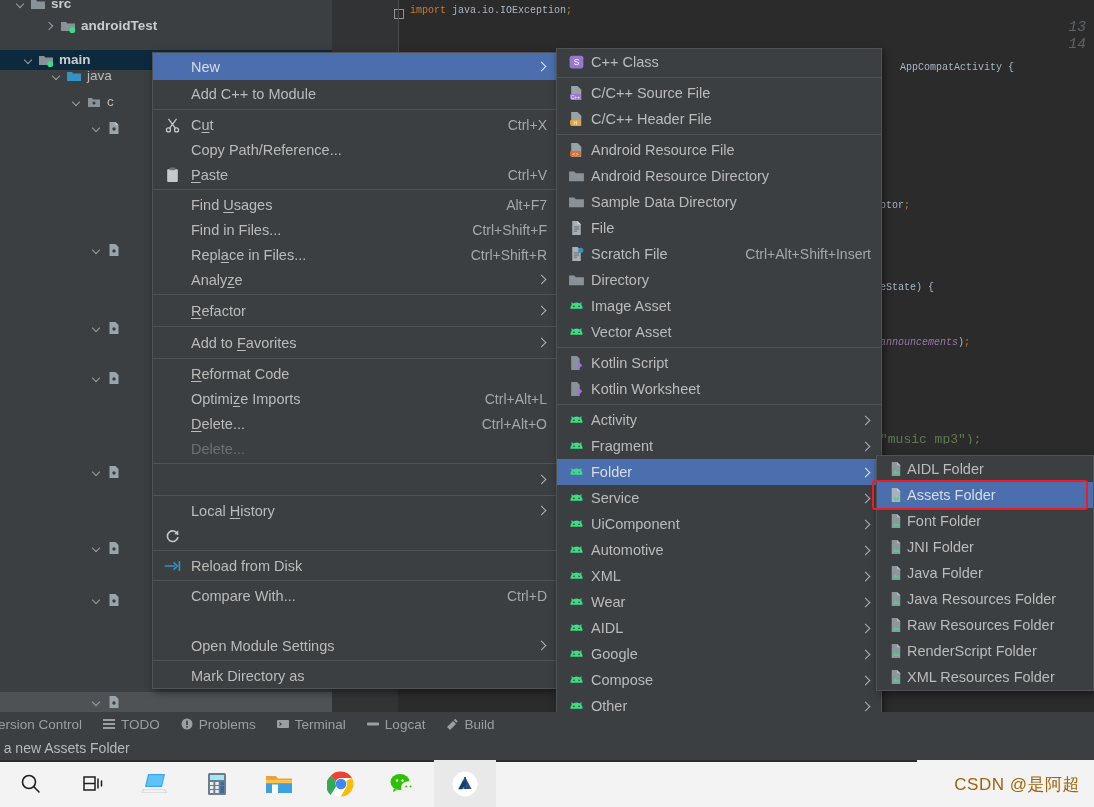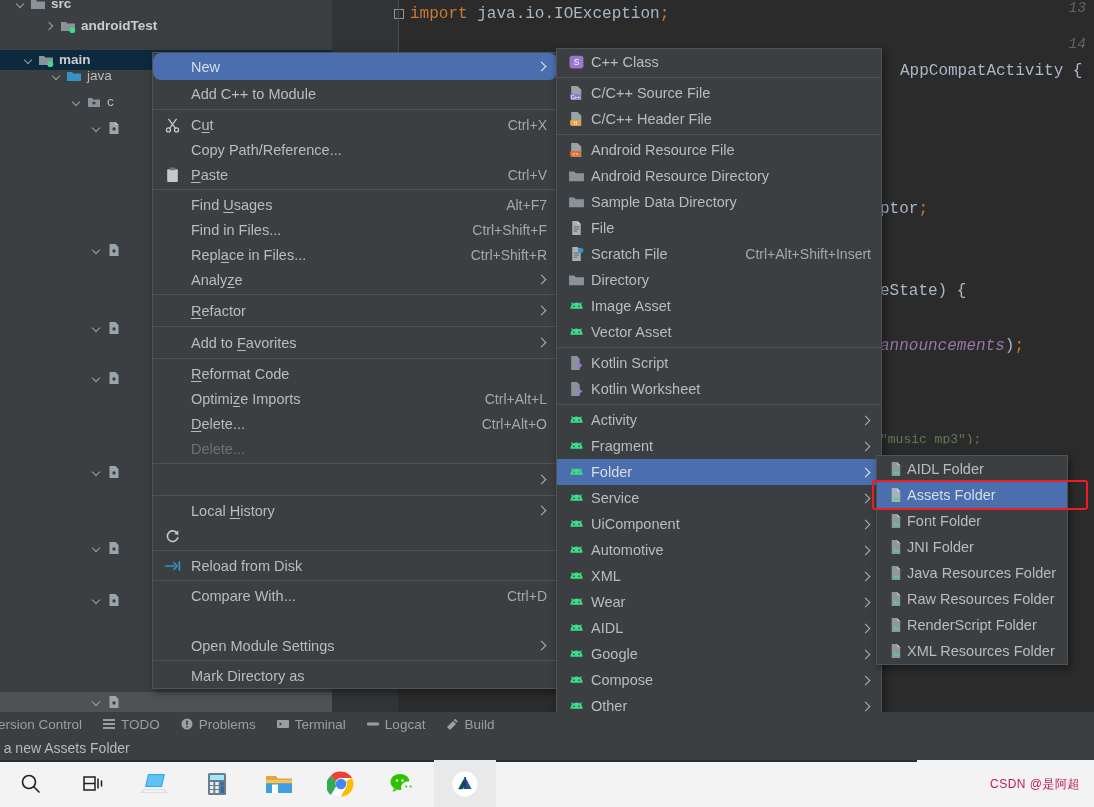--- a/index.html
+++ b/index.html
@@ -66,41 +66,41 @@
   }
   .fold {
     position: absolute; left: 62px; width: 10px; height: 10px;
     border: 1.3px solid #909396;
   }
   .foldline {
     position: absolute; left: 66px; width: 1px; background: #4b4b4b;
   }
   .code {
     position: absolute; font-family: "Liberation Mono", monospace;
-    font-size: 16px; white-space: pre; color: #a9b7c6;
+    font-size: 10px; white-space: pre; color: #a9b7c6;
   }
   .k { color: #cc7832; }
   .f { color: #9876aa; font-style: italic; }
   .p { color: #a9b7c6; }
 
   
   .menu {
     position: absolute;
     background: #3c3f41;
     border: 1px solid #4f5355;
     box-shadow: 2px 3px 8px rgba(0,0,0,0.45);
     padding: 0;
   }
   .menu-main { left: 152px; top: 52px; width: 406px; }
   .mi {
     position: relative; height: 25px; display: flex; align-items: center;
     color: #bbbbbb; font-size: 14.5px; padding-left: 38px; padding-right: 10px;
     white-space: nowrap; cursor: default;
   }
-  .mi.big { height: 27px; border-radius: 8px; }
+  .mi.big { height: 27px; }
   .mi.sel { background: #4b6eaf; color: #d8dde3; }
   .mi.disabled { color: #6e7173; }
   .mi .acc { margin-left: auto; color: #a5a7a8; font-size: 14px; padding-left: 24px; }
   .mi .arrow {
     margin-left: auto; width: 9px; height: 9px; position: relative; flex: 0 0 9px;
   }
   .mi .arrow::before {
     content: ""; position: absolute; left: 0; top: 1px;
     width: 6px; height: 6px;
     border-right: 1.7px solid #b0b3b5; border-top: 1.7px solid #b0b3b5;
@@ -112,21 +112,21 @@
     width: 17px; height: 17px;
   }
   .sep { height: 1px; background: #4f5355; margin: 2px 0; }
   .u { text-decoration: underline; text-underline-offset: 2px; }
 
   
   .menu-new { left: 556px; top: 48px; width: 326px; }
   .menu-new .mi { height: 26px; padding-left: 34px; }
 
   
-  .menu-folder { left: 876px; top: 455px; width: 192px; }
+  .menu-folder { left: 876px; top: 455px; width: 218px; }
   .menu-folder .mi { height: 26px; padding-left: 30px; }
 
   
   .redbox {
     position: absolute; left: 872px; top: 480px;
     width: 216px; height: 30px;
     border: 2.5px solid #ee1c25; border-radius: 3px;
     pointer-events: none; z-index: 40;
   }
 
@@ -151,38 +151,38 @@
     background: #f3f3f3;
   }
   .tb-items { display: flex; align-items: center; height: 47px; }
   .tb-item {
     width: 62px; height: 47px; display: flex; align-items: center; justify-content: center;
     position: relative;
   }
   .tb-item.active { background: #e9e9e9; }
   .watermark {
     position: absolute; right: 14px; top: 50%; transform: translateY(-50%);
-    color: #be185d; font-size: 12px; letter-spacing: 0.5px;
+    color: #a16207; font-size: 17px; letter-spacing: 0.5px;
   }
   .wm-panel {
     position: absolute; right: 0; top: 0; width: 177px; height: 47px;
     background: #f3f3f3;
   }
   .tb-sep { position: absolute; left:0; top:0; width:1094px; height:2px; background:#2b2b2b; }
 </style>
 </head>
 <body>
 
 <div id="root">
 
   <div class="ide">
 
     <div class="editor">
       <div class="gutter"></div>
-      <div class="lnum" style="top:0;font-style:italic;">13</div>
+      <div class="lnum" style="top:19px;font-style:italic;">13</div>
       <div class="lnum" style="top:36px;font-style:italic;">14</div>
       <div class="fold" style="top:9px;"></div>
       <div class="foldline" style="top:0px; height:96px;"></div>
 
       <div class="code" style="left:78px; top:5px;"><span class="k">import</span> <span class="p">java.io.IOException</span><span class="k">;</span></div>
 
       <div class="code" style="left:568px; top:62px;">AppCompatActivity {</div>
       <div class="code" style="left:548px; top:200px;"><span class="p">ptor</span><span class="k">;</span></div>
       <div class="code" style="left:548px; top:282px;">eState) {</div>
       <div class="code" style="left:548px; top:337px;"><span class="f">announcements</span><span class="p">)</span><span class="k">;</span></div>
@@ -810,20 +810,30 @@
       </div>
       <div class="mi">
         <span class="mic">
           <svg width="17" height="17" viewBox="0 0 16 16">
               <path d="M3.5 1.5h5l3 3v10h-8z" fill="#8f979d"></path>
               <path d="M8.5 1.5l3 3h-3z" fill="#b8bfc4"></path>
               <path d="M4.8 12.5l2-3 1.4 1.8 1.2-1.2 1.8 2.4z" fill="#3ddc84"></path>
             </svg>
         </span>
         <span>JNI Folder</span>
+      </div>
+      <div class="mi">
+        <span class="mic">
+          <svg width="17" height="17" viewBox="0 0 16 16">
+              <path d="M3.5 1.5h5l3 3v10h-8z" fill="#8f979d"></path>
+              <path d="M8.5 1.5l3 3h-3z" fill="#b8bfc4"></path>
+              <path d="M4.8 12.5l2-3 1.4 1.8 1.2-1.2 1.8 2.4z" fill="#3ddc84"></path>
+            </svg>
+        </span>
+        <span>Java Folder</span>
       </div>
       <div class="mi">
         <span class="mic">
           <svg width="17" height="17" viewBox="0 0 16 16">
               <path d="M3.5 1.5h5l3 3v10h-8z" fill="#8f979d"></path>
               <path d="M8.5 1.5l3 3h-3z" fill="#b8bfc4"></path>
               <path d="M4.8 12.5l2-3 1.4 1.8 1.2-1.2 1.8 2.4z" fill="#3ddc84"></path>
             </svg>
         </span>
         <span>Java Resources Folder</span>

